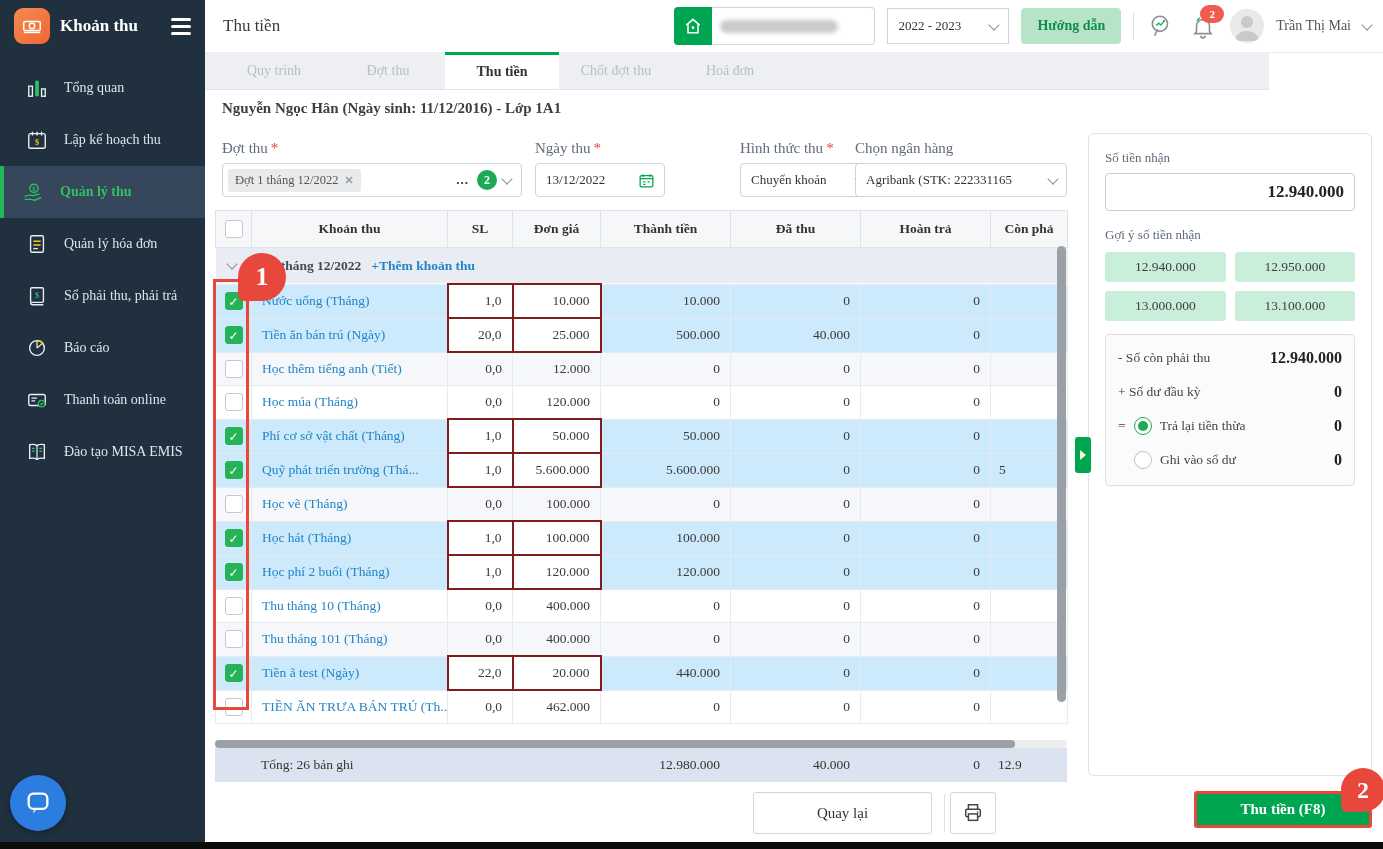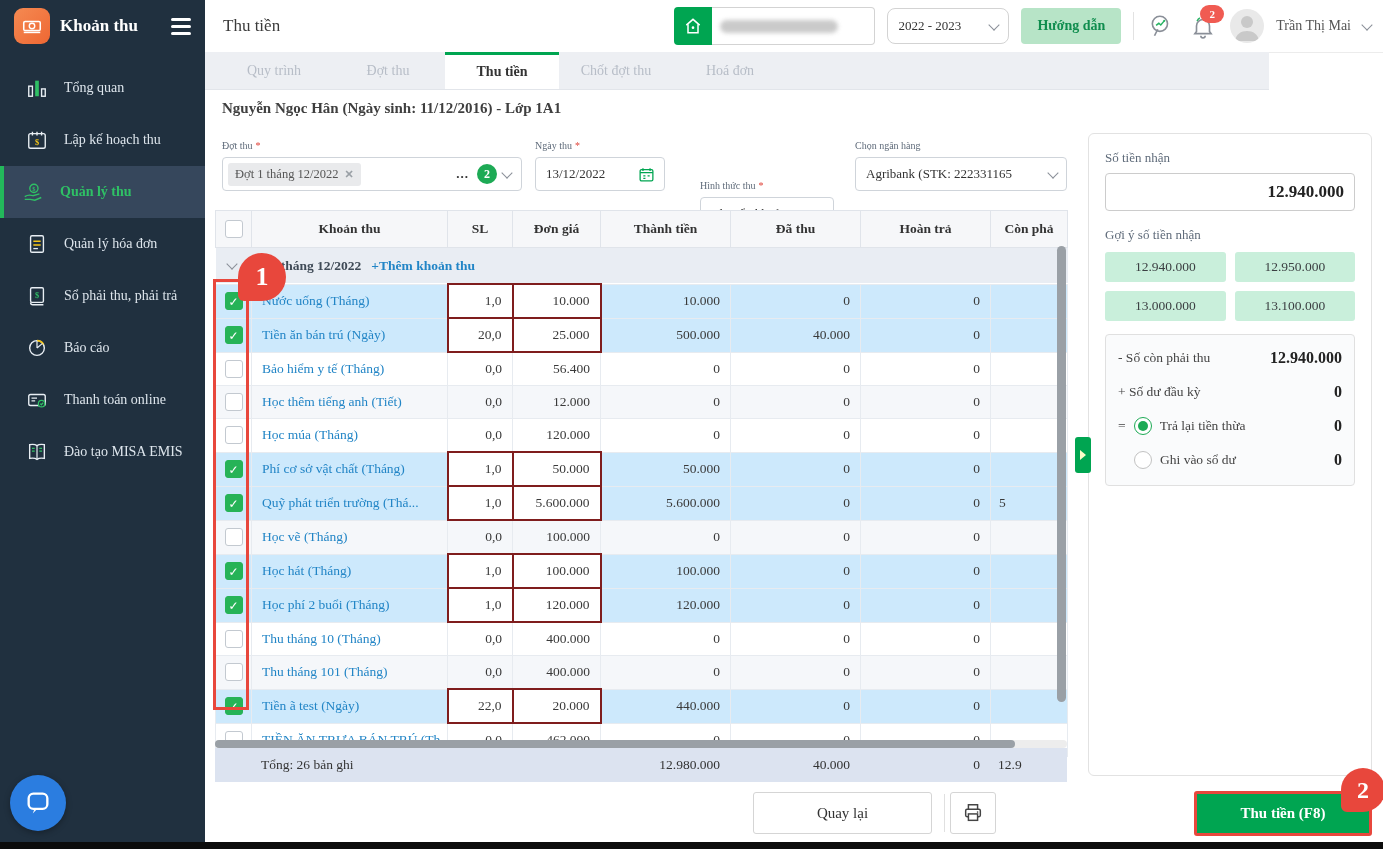--- a/index.html
+++ b/index.html
@@ -22,41 +22,41 @@
   .topbar{position:absolute;left:205px;top:0;width:1178px;height:52px;background:#fff;
           border-bottom:1px solid #ececec;display:flex;align-items:center;}
   .page-title{margin-left:18px;font-size:17px;color:#3b3b3b;}
   .tcluster{margin-left:auto;display:flex;align-items:center;margin-right:12px;gap:12px;}
   .school-group{display:flex;}
   .school-btn{width:38px;height:38px;background:#00a551;border-radius:4px 0 0 4px;
               display:flex;align-items:center;justify-content:center;}
   .school-box{width:146px;height:36px;border:1px solid #d3d3d3;border-left:none;border-radius:0 4px 4px 0;
               display:flex;align-items:center;padding:0 8px;}
   .blur-blob{width:118px;height:13px;background:#bdbdbd;border-radius:7px;filter:blur(2px);opacity:.8;}
-  .year-select{width:100px;height:34px;border:1px solid #d3d3d3;border-radius:8px;display:flex;
+  .year-select{width:100px;height:34px;border:1px solid #d3d3d3;border-radius:0;display:flex;
                align-items:center;justify-content:space-between;padding:0 10px;font-size:13px;color:#333;}
   .help-btn{height:36px;padding:0 16px;background:#b7e4c7;border-radius:4px;display:flex;align-items:center;
             color:#0f8d4e;font-size:14px;font-weight:600;cursor:pointer;}
   .vsep{width:1px;height:28px;background:#e2e2e2;}
   .tb-icon{width:30px;height:30px;display:flex;align-items:center;justify-content:center;position:relative;}
   .bell-badge{position:absolute;top:-6px;right:-6px;min-width:18px;height:18px;border-radius:9px;background:#f05b52;
               color:#fff;font-size:11px;font-weight:bold;display:flex;align-items:center;justify-content:center;padding:0 3px;}
   .avatar{width:34px;height:34px;border-radius:50%;background:#e9e9e9;overflow:hidden;display:flex;align-items:flex-end;justify-content:center;}
   .user-name{font-size:14px;color:#555;}
   .chev{width:7px;height:7px;border-right:1.6px solid #8a8f98;border-bottom:1.6px solid #8a8f98;
         transform:rotate(45deg);margin-top:-3px;flex:0 0 auto;}
   
   .tabsbar{position:absolute;left:205px;top:52px;width:1064px;height:38px;background:#edeff3;
            border-bottom:1px solid #e2e5ea;display:flex;padding-left:12px;box-sizing:border-box;}
   .tab{width:114px;display:flex;align-items:center;justify-content:center;font-size:14px;color:#b7bdc7;cursor:pointer;}
   .tab.active{background:#fff;border-top:3px solid #00a551;color:#333;font-weight:600;}
   
   .student-line{position:absolute;left:222px;top:100px;font-size:15px;font-weight:600;color:#3f3f3f;}
   .fgroup{position:absolute;top:140px;}
-  .flabel{font-size:10px;color:#5f6b7a;}
+  .flabel{font-size:15px;color:#5f6b7a;}
   .star{color:#e0433a;margin-left:3px;}
   .control{margin-top:6px;height:32px;border:1px solid #cfd4da;border-radius:4px;background:#fff;
            display:flex;align-items:center;font-size:13px;color:#333;box-sizing:content-box;}
   .tag{background:#e9eaec;border-radius:3px;padding:4px 7px;font-size:12.5px;color:#555;
        display:flex;align-items:center;gap:6px;margin-left:5px;white-space:nowrap;}
   .tag .x{color:#9aa0a6;font-size:11px;font-weight:bold;cursor:pointer;}
   .dots{margin-left:auto;color:#333;font-weight:bold;letter-spacing:1px;}
   .count-badge{width:20px;height:20px;border-radius:50%;background:#1daa55;color:#fff;font-size:12px;
                font-weight:bold;display:flex;align-items:center;justify-content:center;margin:0 6px 0 8px;}
   .ctrl-val{padding-left:10px;white-space:nowrap;overflow:hidden;}
@@ -114,21 +114,21 @@
   .collapse-tab{position:absolute;left:1075px;top:437px;width:16px;height:36px;background:#00a551;
                 border-radius:3px;display:flex;align-items:center;justify-content:center;cursor:pointer;}
   .collapse-tab .arr{width:0;height:0;border-left:6px solid #fdfdc8;border-top:5px solid transparent;border-bottom:5px solid transparent;}
   
   .btn{position:absolute;height:42px;border:1px solid #d5d5d5;border-radius:3px;background:#fff;
        display:flex;align-items:center;justify-content:center;font-size:15px;color:#333;cursor:pointer;box-sizing:border-box;}
   .btn-back{left:753px;top:792px;width:179px;}
   .btn-sep{position:absolute;left:944px;top:794px;width:1px;height:38px;background:#e0e0e0;}
   .btn-printer{left:950px;top:792px;width:46px;}
   .btn-collect-print{left:1012px;top:792px;width:166px;}
-  .btn-collect{left:1194px;top:791px;width:178px;height:45px;background:#00a551;color:#fff;font-weight:bold;
+  .btn-collect{left:1194px;top:791px;width:178px;height:37px;background:#00a551;color:#fff;font-weight:bold;
                border:3px solid #e8473c;}
   
   .ann-rect{position:absolute;left:213px;top:279px;width:36px;height:431px;border:3px solid #e8473c;
             box-sizing:border-box;z-index:6;pointer-events:none;}
   .ann-badge{position:absolute;background:#e8473c;color:#fff;font-weight:bold;display:flex;align-items:center;
              justify-content:center;border-radius:50% 50% 50% 6px;z-index:7;}
   .badge1{left:238px;top:253px;width:48px;height:48px;font-size:26px;}
   .badge2{left:1341px;top:768px;width:44px;height:44px;font-size:24px;}
   
   .chat-fab{position:absolute;left:10px;top:775px;width:56px;height:56px;border-radius:50%;background:#2b7de0;
@@ -318,21 +318,21 @@
       <span class="ctrl-val">13/12/2022</span>
       <span class="ctrl-end">
         <svg width="17" height="17" viewBox="0 0 24 24">
             <rect x="3" y="5" width="18" height="16" rx="2" fill="none" stroke="#00a551" stroke-width="1.8"></rect>
             <path d="M7 3v4M17 3v4M3 9.5h18" stroke="#00a551" stroke-width="1.8"></path>
             <path d="M7.5 14h3M13.5 14h3M7.5 17.5h3" stroke="#00a551" stroke-width="1.6"></path>
           </svg>
       </span>
     </div>
   </div>
-  <div class="fgroup" style="left:700px;margin-top:40px;">
+  <div class="fgroup" style="left:740px;">
     <div class="flabel"><span>Hình thức thu</span><span class="star">*</span></div>
     <div class="control" style="width:132px;">
       <span class="ctrl-val">Chuyển khoản</span>
       <span class="ctrl-end">
           <span class="chev"></span>
         </span>
     </div>
   </div>
   <div class="fgroup" style="left:855px;">
     <div class="flabel">Chọn ngân hàng</div>
@@ -399,32 +399,20 @@
               <div class="cb on">✓</div>
             </td>
             <td class="name-cell">Tiền ăn bán trú (Ngày)</td>
             <td class="num editbox">20,0</td>
             <td class="num editbox">25.000</td>
             <td class="num">500.000</td>
             <td class="num">40.000</td>
             <td class="num">0</td>
             <td class="rem"></td>
           </tr>
-          <tr class="">
-            <td style="text-align: center;">
-              <div class="cb"></div>
-            </td>
-            <td class="name-cell">Bảo hiểm y tế (Tháng)</td>
-            <td class="num">0,0</td>
-            <td class="num">56.400</td>
-            <td class="num">0</td>
-            <td class="num">0</td>
-            <td class="num">0</td>
-            <td class="rem"></td>
-          </tr>
           <tr class="stripe">
             <td style="text-align: center;">
               <div class="cb"></div>
             </td>
             <td class="name-cell">Học thêm tiếng anh (Tiết)</td>
             <td class="num">0,0</td>
             <td class="num">12.000</td>
             <td class="num">0</td>
             <td class="num">0</td>
             <td class="num">0</td>

